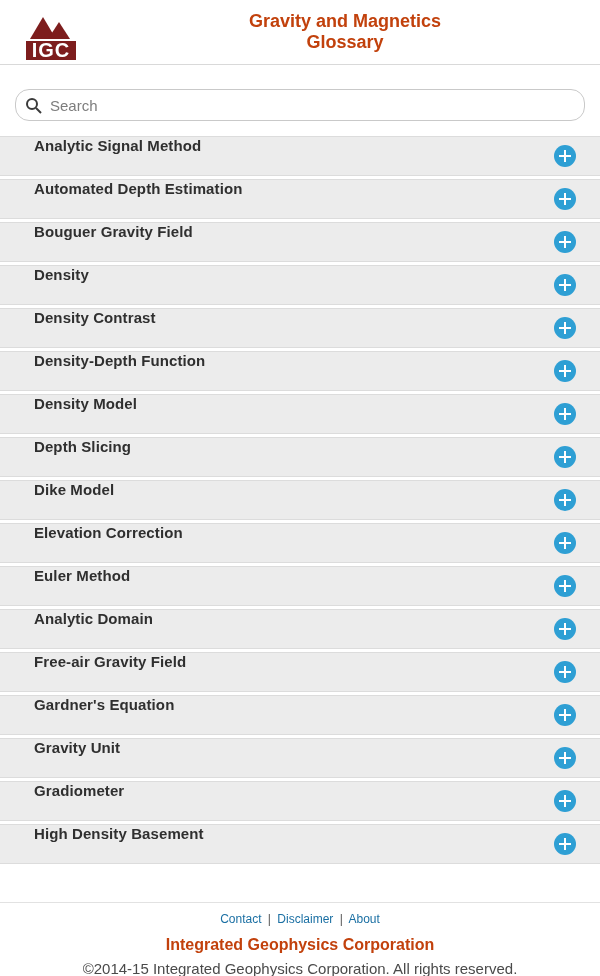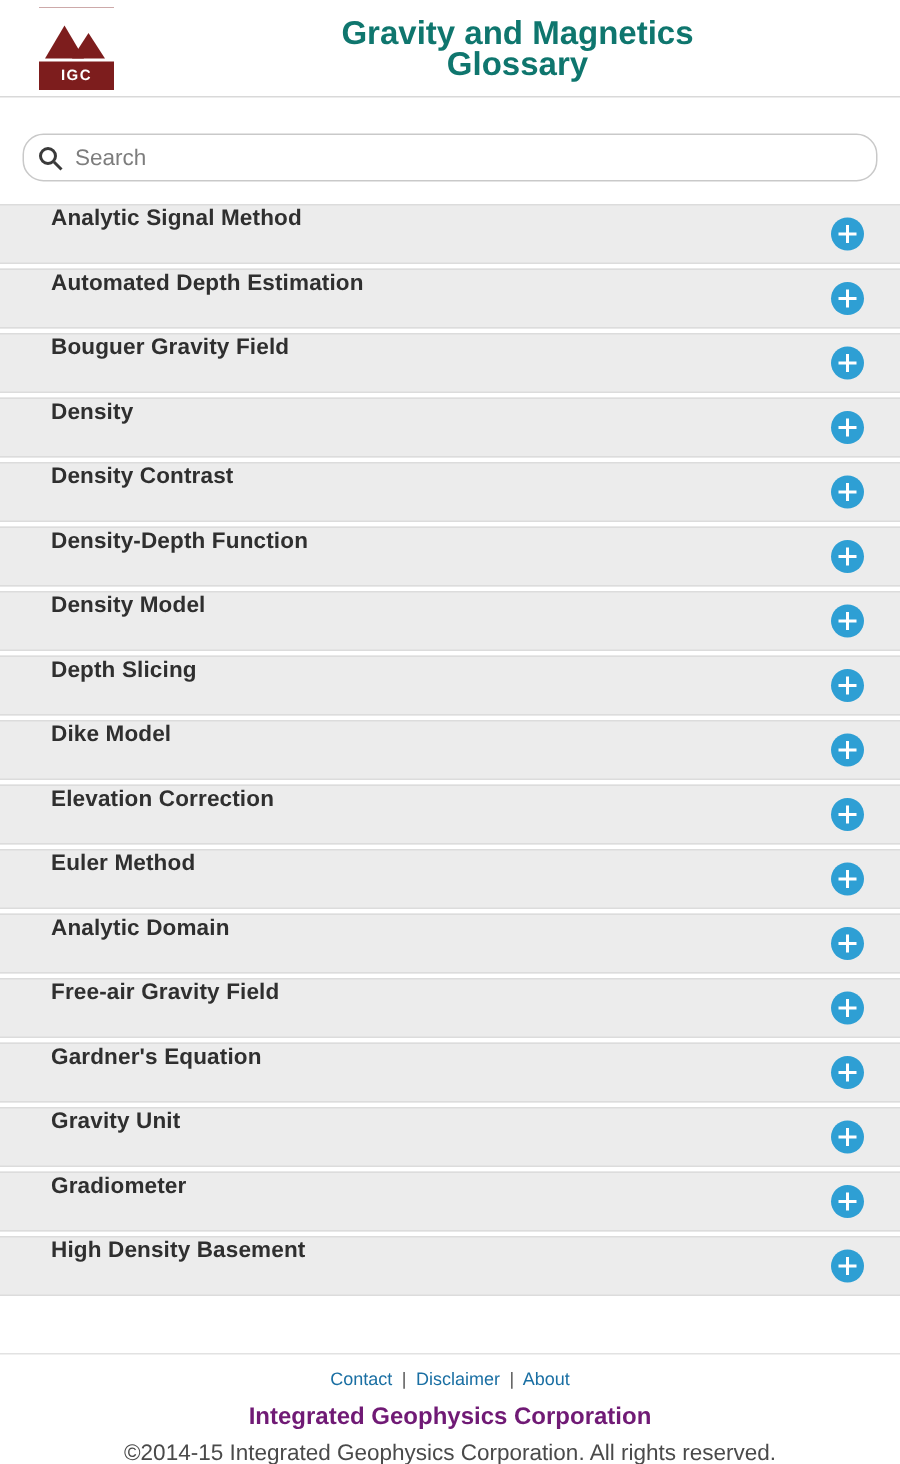--- a/index.html
+++ b/index.html
@@ -55,34 +55,34 @@
     width: 0; height: 0;
     border-left: 11px solid transparent;
     border-right: 11px solid transparent;
     border-bottom: 17px solid #7d1d1d;
   }
   .logo .tag {
     position: absolute;
     left: 0; bottom: 0;
     width: 50px; height: 19px;
     color: #ffffff;
-    font-size: 10px;
+    font-size: 20px;
     font-weight: bold;
     letter-spacing: 1px;
     text-align: center;
     line-height: 19px;
   }
   .site-title {
     position: absolute;
     left: 100px;
     right: 10px;
     top: 11px;
     text-align: center;
-    color: #0f766e;
-    font-size: 22px;
+    color: #c2410c;
+    font-size: 18px;
     font-weight: bold;
     line-height: 21px;
   }
   .site-title span { display: block; }
 
   
   .search-wrap {
     position: relative;
     margin: 24px 15px 0 15px;
     height: 32px;
@@ -187,21 +187,21 @@
   }
   .footer-links a {
     color: #1a6fa3;
     text-decoration: none;
   }
   .footer-links .sep { color: #555; margin: 0 3px; }
   .footer-company {
     margin-top: 10px;
     font-size: 16px;
     font-weight: bold;
-    color: #701a75;
+    color: #c2410c;
   }
   .footer-copy {
     margin-top: 6px;
     font-size: 15px;
     color: #4a4a4a;
   }
 </style>
 </head>
 <body>
 

